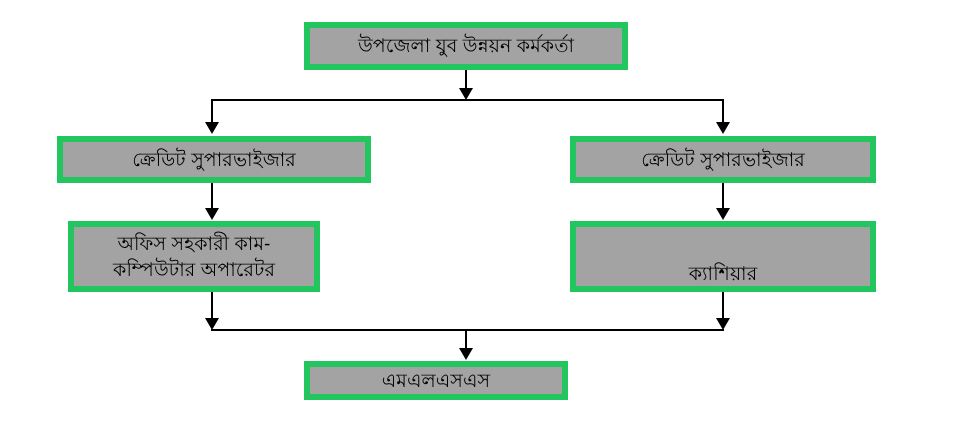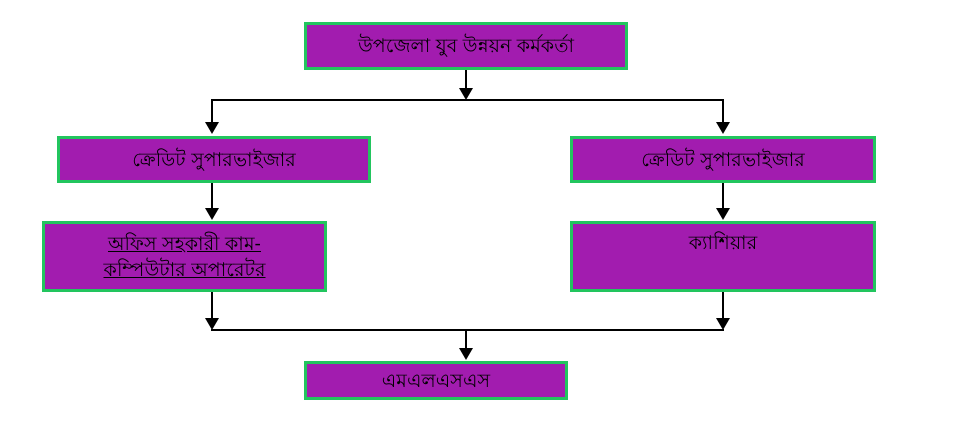--- a/index.html
+++ b/index.html
@@ -15,43 +15,43 @@
     position: relative;
     width: 963px;
     height: 431px;
     background: #ffffff;
     overflow: hidden;
   }
   
   .node {
     position: absolute;
     box-sizing: border-box;
-    border: 3px solid #22c55e;
-    background: #a21caf;
+    border: 6px solid #22c55e;
+    background: #a3a3a3;
     display: flex;
     justify-content: center;
     text-align: center;
   }
   .node.v-center { align-items: center; }
-  .node.v-top    { align-items: flex-start; }
+  .node.v-top    { align-items: flex-end; }
   .node-label {
     display: block;
     width: 100%;
     color: #000000;
     font-size: 19px;
     line-height: 1.32;
     white-space: pre-line;
     letter-spacing: 0.1px;
   }
   .node.v-top .node-label { padding-top: 6px; }
 
   #node-top        { left: 304px; top: 22px;  width: 324px; height: 48px; }
   #node-cs-left    { left: 57px;  top: 136px; width: 314px; height: 47px; }
   #node-cs-right   { left: 570px; top: 136px; width: 306px; height: 47px; }
-  #node-office     { left: 42px;  top: 221px; width: 285px; height: 71px; text-decoration: underline; }
+  #node-office     { left: 68px;  top: 221px; width: 252px; height: 71px; }
   #node-cashier    { left: 570px; top: 221px; width: 306px; height: 71px; }
   #node-bottom     { left: 304px; top: 361px; width: 264px; height: 39px; }
 
   
   .conn {
     position: absolute;
     background: #000000;
   }
   .conn-v { width: 2px; }
   .conn-h { height: 2px; }

